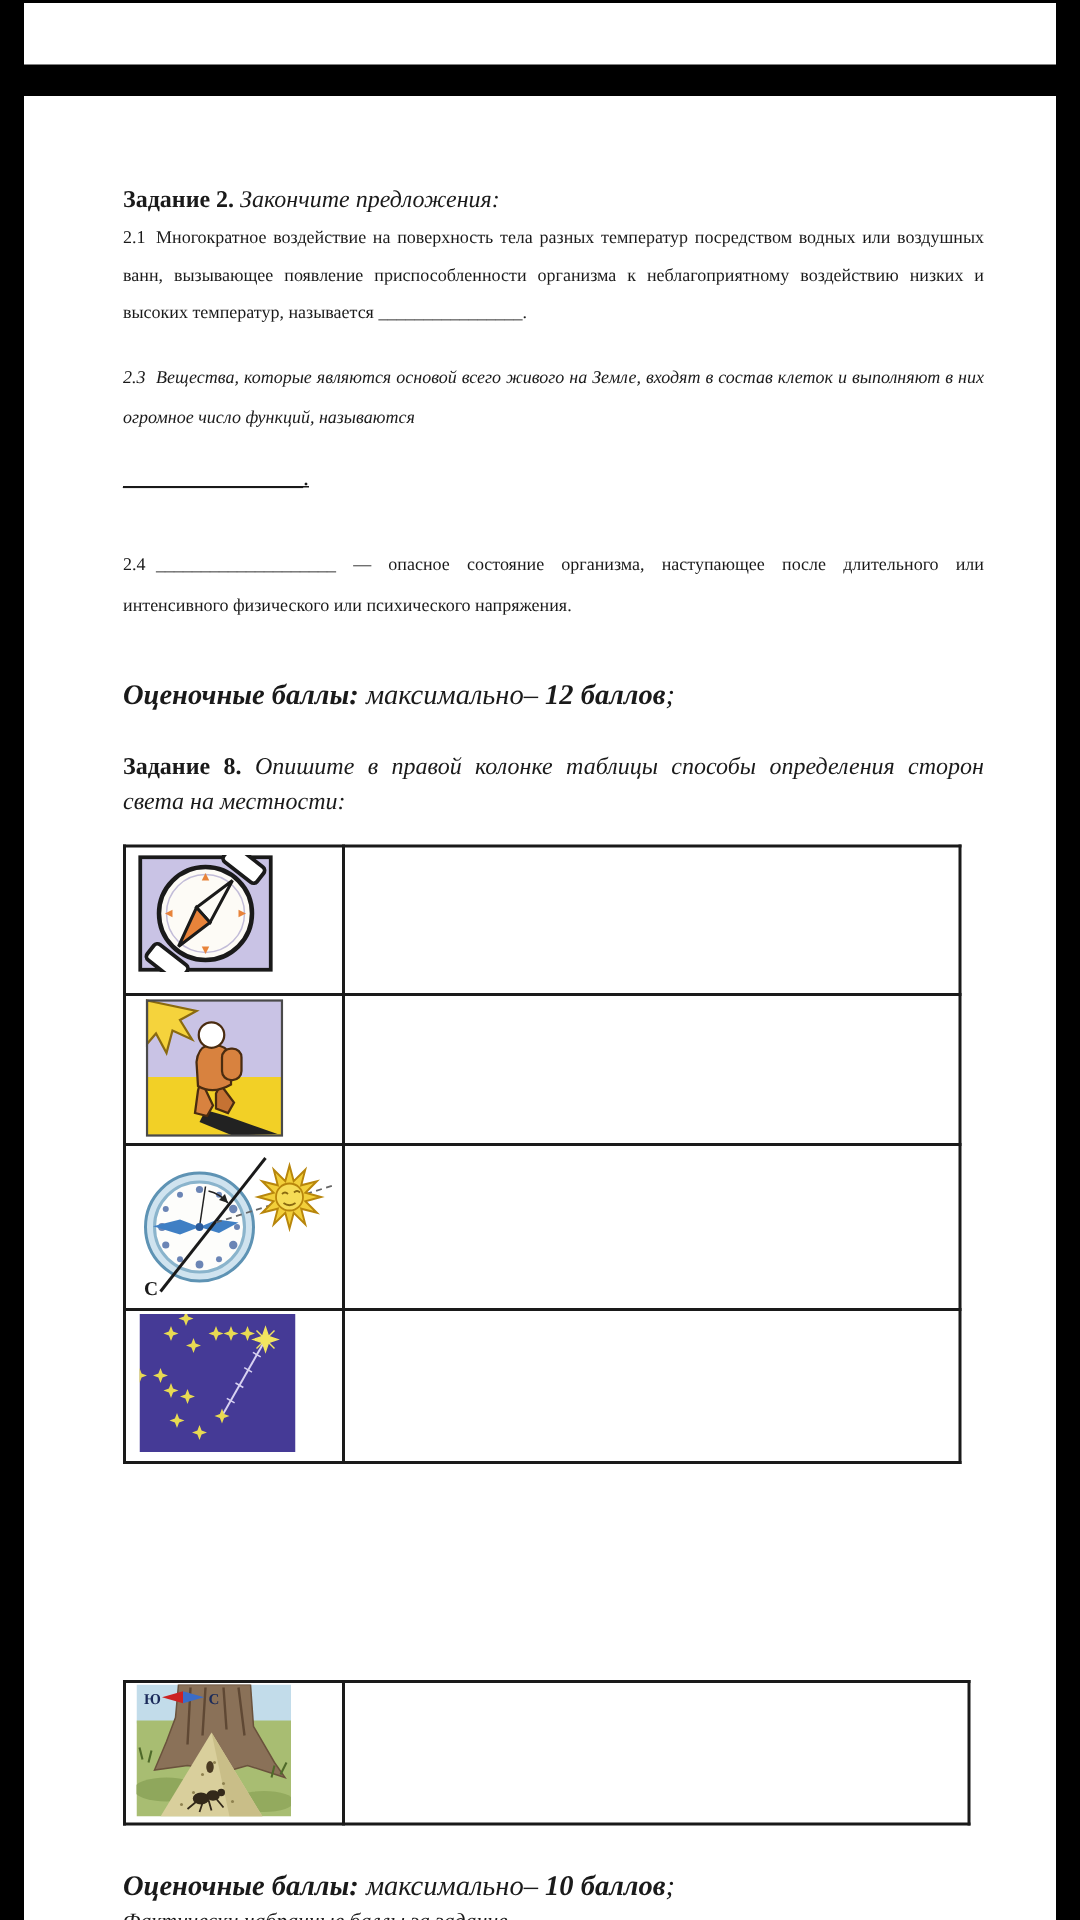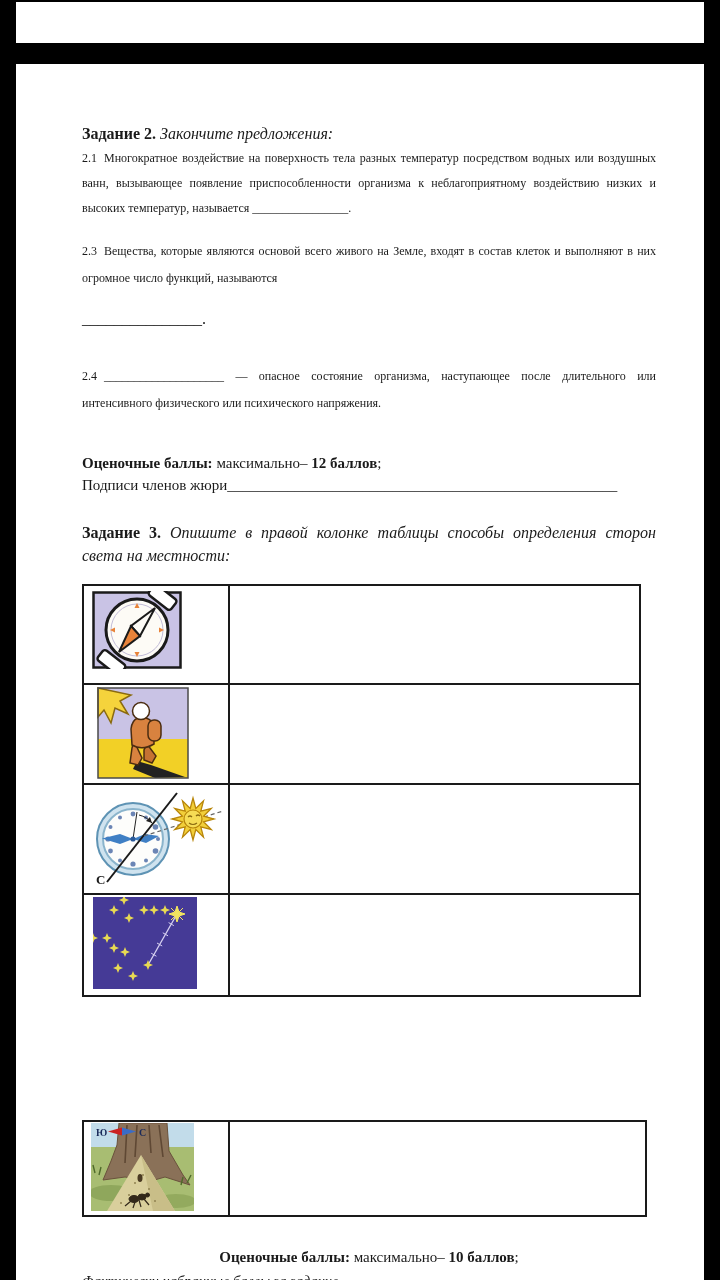--- a/index.html
+++ b/index.html
@@ -12,24 +12,24 @@
   .page-top{top:2px;height:41px;}
   .page-main{top:64px;height:1170px;}
   .page-bottom{top:1057px;height:223px;}
   .content{position:absolute;left:66px;top:0;width:574px;}
   .h-line{font-size:16px;line-height:25px;}
   .bold{font-weight:bold;}
   .italic{font-style:italic;}
   .para{margin:0;font-size:12px;line-height:25px;text-align:justify;}
   .num{margin-right:7px;}
   .p22{margin-top:16px;}
-  .p23{margin-top:17px;line-height:27px;}
-  .p23blank{margin-top:13px;font-size:16px;line-height:27px;}
+  .p23{margin-top:17px;line-height:27px;font-style:italic;}
+  .p23blank{margin-top:13px;font-size:16px;line-height:27px;text-decoration:underline;}
   .p24{margin-top:31px;line-height:27px;}
-  .scoring{margin-top:36px;font-size:15px;line-height:21.5px;}
+  .scoring{margin-top:36px;font-size:19px;line-height:21.5px;font-style:italic;}
   .scoring .b{font-weight:bold;}
   .task3{margin-top:25px;font-size:16px;line-height:23px;text-align:justify;}
   .task3 .lead{font-weight:bold;font-style:normal;}
   .task3 .rest{font-style:italic;}
   table{border-collapse:collapse;}
   .dtable{margin-top:17px;}
   .dtable td{border:2px solid #1a1a1a;vertical-align:top;padding:0;}
   .c-img{padding:0;}
   .r1 .c-img{padding:5px 0 0 8px;}
   .r2 .c-img{padding:2px 0 0 13px;}
@@ -63,27 +63,24 @@
     <div class="p23blank">_______________.</div>
 
     <p class="para p24">
       <span class="num">2.4</span><span>____________________ — опасное состояние организма, наступающее после длительного или интенсивного физического или психического напряжения.</span>
     </p>
 
     <div class="scoring">
       <div>
         <span class="b">Оценочные баллы:</span><span> максимально– </span><span class="b">12 баллов</span><span>;</span>
       </div>
-      <div>
-        <span>Подписи членов жюри</span><span>____________________________________________________</span>
-      </div>
     </div>
 
     <div class="task3">
-      <span class="lead">Задание 3.</span><span class="rest"> Опишите в правой колонке таблицы способы определения сторон света на местности:</span>
+      <span class="lead">Задание 8.</span><span class="rest"> Опишите в правой колонке таблицы способы определения сторон света на местности:</span>
     </div>
 
     <table class="dtable">
       <colgroup>
           <col style="width:146px">
           <col style="width:411px">
         </colgroup>
       <tbody>
           <tr class="r1">
         <td class="c-img" style="height:92px;">
@@ -240,20 +237,20 @@
             <polygon points="17,8.5 31,4.5 31,12.5" fill="#cc2222"></polygon>
             <polygon points="45,8.5 31,4.5 31,12.5" fill="#3a6cc8"></polygon>
             <text x="48" y="13" font-size="10" font-weight="bold" fill="#1a2a5a">С</text>
           </svg>
         </td>
         <td></td>
       </tr>
     </tbody>
       </table>
 
-    <div class="scoring" style="margin-top:30px;text-align:center;">
+    <div class="scoring" style="margin-top:30px;">
       <div>
         <span class="b">Оценочные баллы:</span><span> максимально– </span><span class="b">10 баллов</span><span>;</span>
       </div>
     </div>
   </div>
   <div class="cut-line">Фактически набранные баллы за задание - </div>
 </div>
 
 </body></html>

